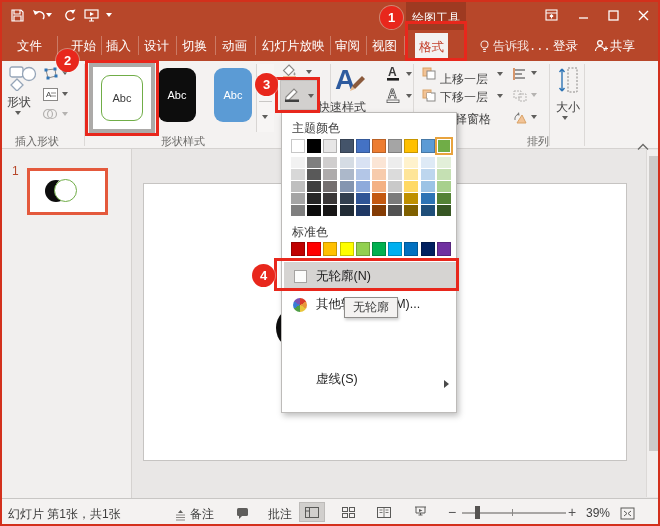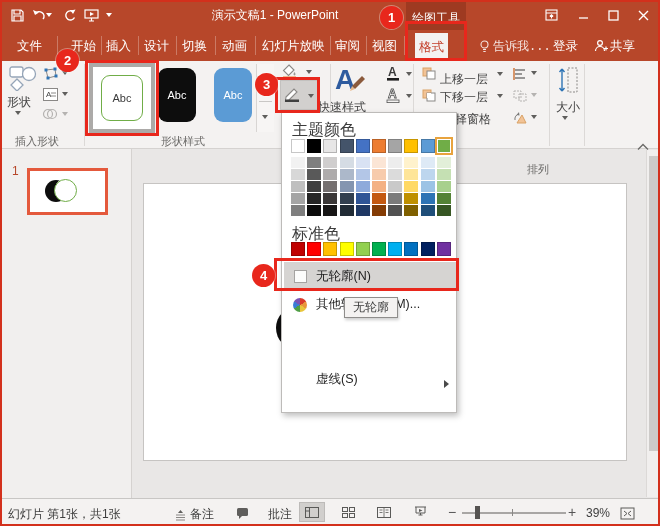--- a/index.html
+++ b/index.html
@@ -42,21 +42,21 @@
             display:flex; align-items:center; justify-content:center; }
   .g-strip { left:256px; top:3px; width:18px; height:68px; border-left:1px solid #D8D5D3; background:#F7F5F4; }
   .g-strip hr { border:none; border-top:1px solid #c9c7c5; margin:37px 2px 3px 2px; }
   .g-strip .dd { margin-left:5px; }
 
   .btn-hl { background:#D2D0CE; border:1px solid #c3c1bf; }
 
   
   .menu { left:281px; top:112px; width:176px; height:301px; background:#fff; border:1px solid #BDBBB9;
           box-shadow:2px 3px 6px rgba(0,0,0,.25); z-index:50; }
-  .menu-hdr { left:10px; font-size:16px; color:#3c3c3c; }
+  .menu-hdr { left:10px; font-size:12px; color:#3c3c3c; }
   .srow { left:9px; display:flex; gap:2.2px; }
   .swatch { width:14px; height:14px; border:1px solid rgba(0,0,0,.22); }
   .swatch.selected { outline:2px solid #E8A33D; outline-offset:0; border:1px solid #fff; }
   .vcol { display:flex; flex-direction:column; }
   .vcell { width:14px; height:12px; border-bottom:1px solid #fff; }
   .menu-item { left:2px; width:172px; height:23px; display:flex; align-items:center; font-size:12.5px; color:#1e1e1e; }
   .mi-icon { width:16px; margin:0 8px 0 8px; display:flex; justify-content:center; align-items:center; }
   .mi-sub { position:absolute; right:7px; width:0; height:0; border-top:4px solid transparent;
             border-bottom:4px solid transparent; border-left:5px solid #4a4a4a; }
   .mi-disabled { color:#a8a6a4; }
@@ -120,21 +120,20 @@
     </div>
     <div class="abs qat-ico" style="left:82px;">
       <svg width="15" height="13" viewBox="0 0 15 13">
           <rect x="1" y="1" width="13" height="8" fill="none" stroke="#fff" stroke-width="1.2"></rect>
           <path d="M6 3 L10 5 L6 7 Z" fill="#fff"></path>
           <path d="M5 12 h5 M7.5 9 v3" stroke="#fff" stroke-width="1.2"></path>
         </svg>
     </div>
     <span class="abs dd w" style="left:106px; top:13px;"></span>
 
-    <div class="abs win-title">演示文稿1 - PowerPoint</div>
     <div class="abs ctx-group">绘图工具</div>
 
     <div class="abs winbtn" style="left:540px;">
       <svg width="13" height="12" viewBox="0 0 13 12">
           <rect x="1" y="1" width="11" height="10" fill="none" stroke="#fff" stroke-width="1.1"></rect>
           <path d="M1 4 h11 M6.5 9.5 v-3.5 M4.8 7.5 l1.7-1.7 1.7 1.7" fill="none" stroke="#fff" stroke-width="1.1"></path>
         </svg>
     </div>
     <div class="abs winbtn" style="left:572px;">
       <svg width="11" height="11" viewBox="0 0 11 11">
@@ -321,21 +320,21 @@
     </div>
     <span class="abs dd gray" style="left:531px; top:32px;"></span>
     <div class="abs mini-ico" style="left:511px; top:49px;">
       <svg width="14" height="12" viewBox="0 0 14 12">
           <path d="M4 11 L9 3 L13 11 Z" fill="#F2C396" stroke="#D9A266"></path>
           <path d="M2 8 A5 5 0 0 1 6 2" fill="none" stroke="#7a7a78"></path>
           <path d="M6 0 L6.5 3.5 L3.5 3 Z" fill="#7a7a78"></path>
         </svg>
     </div>
     <span class="abs dd" style="left:531px; top:54px;"></span>
-    <div class="abs glabel" style="left:518px; width:40px;margin-top:28px;">排列</div>
+    <div class="abs glabel" style="left:518px; width:40px;">排列</div>
     <div class="abs gsep" style="left:549px;"></div>
 
     <div class="abs" style="left:557px; top:4px;">
       <svg width="22" height="30" viewBox="0 0 22 30">
           <rect x="11" y="3" width="9" height="24" fill="none" stroke="#8a8886" stroke-dasharray="2 1.5"></rect>
           <path d="M5 4 v22 M5 4 l-2.5 3 M5 4 l2.5 3 M5 26 l-2.5 -3 M5 26 l2.5 -3" fill="none" stroke="#2E74B5" stroke-width="1.4"></path>
         </svg>
     </div>
     <span class="abs rlabel" style="left:556px; top:38px;">大小</span>
     <span class="abs dd" style="left:562px; top:55px;"></span>

